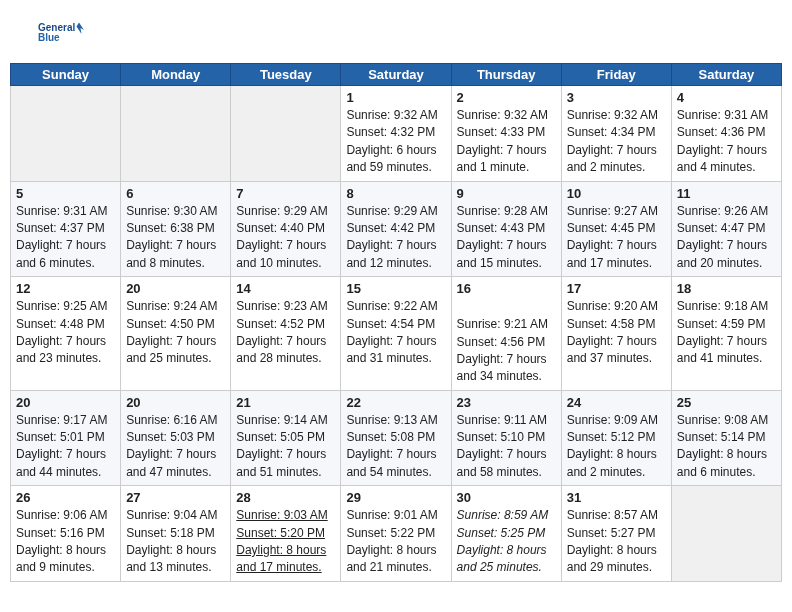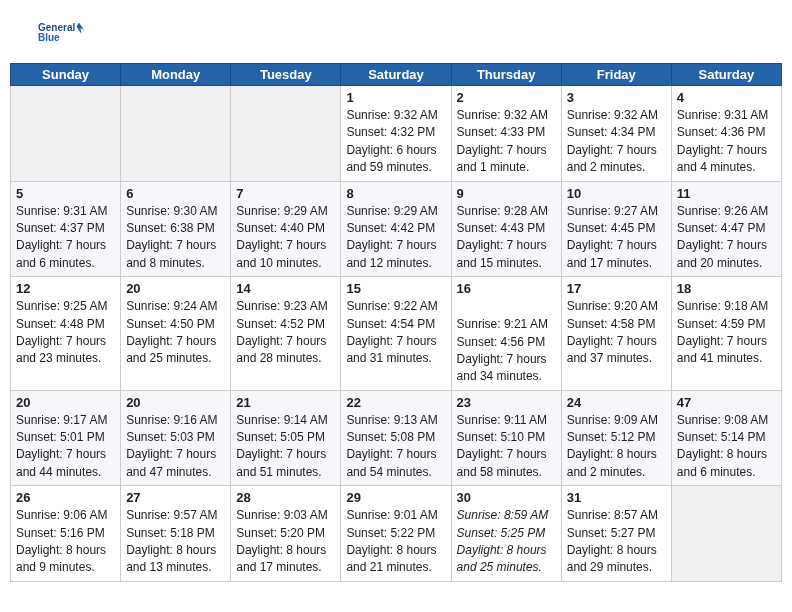--- a/index.html
+++ b/index.html
@@ -244,21 +244,21 @@
       <tr>
         <td>
           <span class="day-num">20</span>
           <div class="day-info" style="white-space: pre-line;">Sunrise: 9:17 AM
 Sunset: 5:01 PM
 Daylight: 7 hours
 and 44 minutes.</div>
         </td>
         <td>
           <span class="day-num">20</span>
-          <div class="day-info" style="white-space: pre-line;">Sunrise: 9:16 AM
+          <div class="day-info" style="white-space: pre-line;">Sunrise: 6:16 AM
 Sunset: 5:03 PM
 Daylight: 7 hours
 and 47 minutes.</div>
         </td>
         <td>
           <span class="day-num">21</span>
           <div class="day-info" style="white-space: pre-line;">Sunrise: 9:14 AM
 Sunset: 5:05 PM
 Daylight: 7 hours
 and 51 minutes.</div>
@@ -278,45 +278,45 @@
 and 58 minutes.</div>
         </td>
         <td>
           <span class="day-num">24</span>
           <div class="day-info" style="white-space: pre-line;">Sunrise: 9:09 AM
 Sunset: 5:12 PM
 Daylight: 8 hours
 and 2 minutes.</div>
         </td>
         <td>
-          <span class="day-num">47</span>
+          <span class="day-num">25</span>
           <div class="day-info" style="white-space: pre-line;">Sunrise: 9:08 AM
 Sunset: 5:14 PM
 Daylight: 8 hours
 and 6 minutes.</div>
         </td>
       </tr>
       <tr>
         <td>
           <span class="day-num">26</span>
           <div class="day-info" style="white-space: pre-line;">Sunrise: 9:06 AM
 Sunset: 5:16 PM
 Daylight: 8 hours
 and 9 minutes.</div>
         </td>
         <td>
           <span class="day-num">27</span>
-          <div class="day-info" style="white-space: pre-line;">Sunrise: 9:57 AM
+          <div class="day-info" style="white-space: pre-line;">Sunrise: 9:04 AM
 Sunset: 5:18 PM
 Daylight: 8 hours
 and 13 minutes.</div>
         </td>
         <td>
           <span class="day-num">28</span>
-          <div class="day-info" style="white-space: pre-line;">Sunrise: 9:03 AM
+          <div class="day-info" style="white-space: pre-line; text-decoration: underline;">Sunrise: 9:03 AM
 Sunset: 5:20 PM
 Daylight: 8 hours
 and 17 minutes.</div>
         </td>
         <td>
           <span class="day-num">29</span>
           <div class="day-info" style="white-space: pre-line;">Sunrise: 9:01 AM
 Sunset: 5:22 PM
 Daylight: 8 hours
 and 21 minutes.</div>

